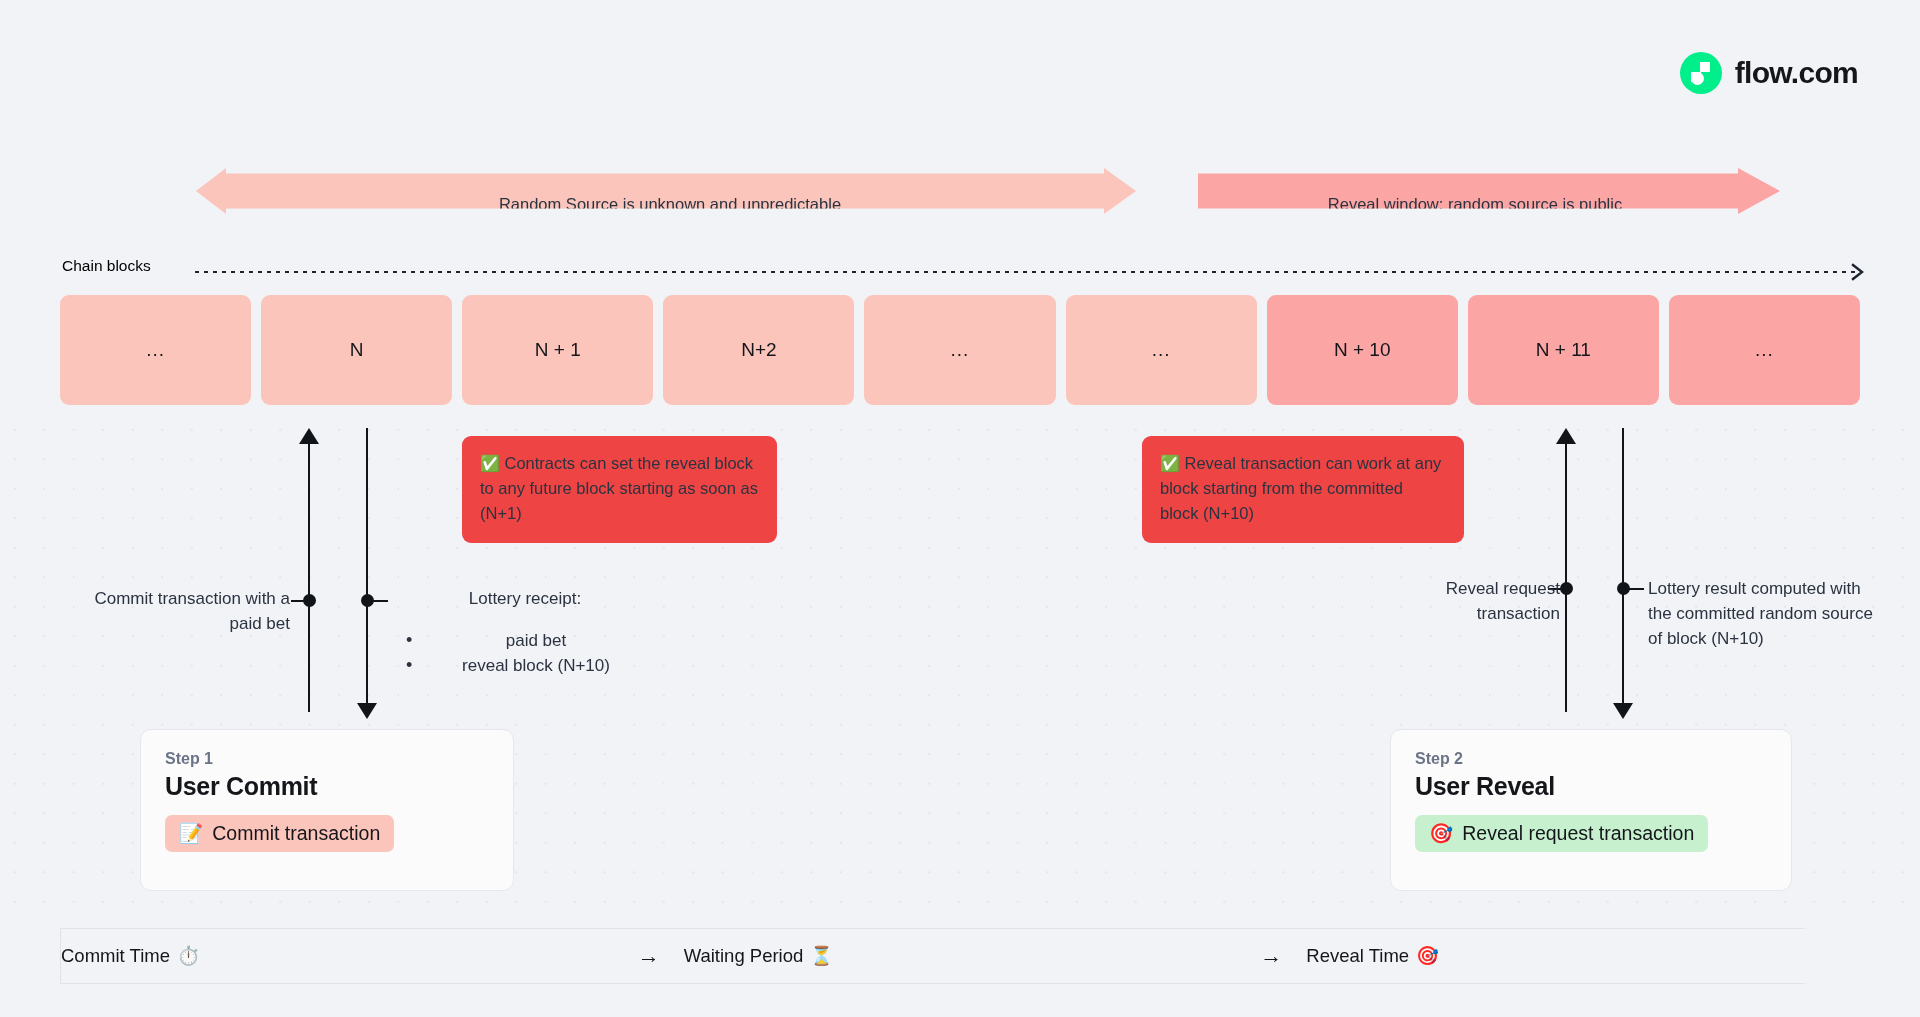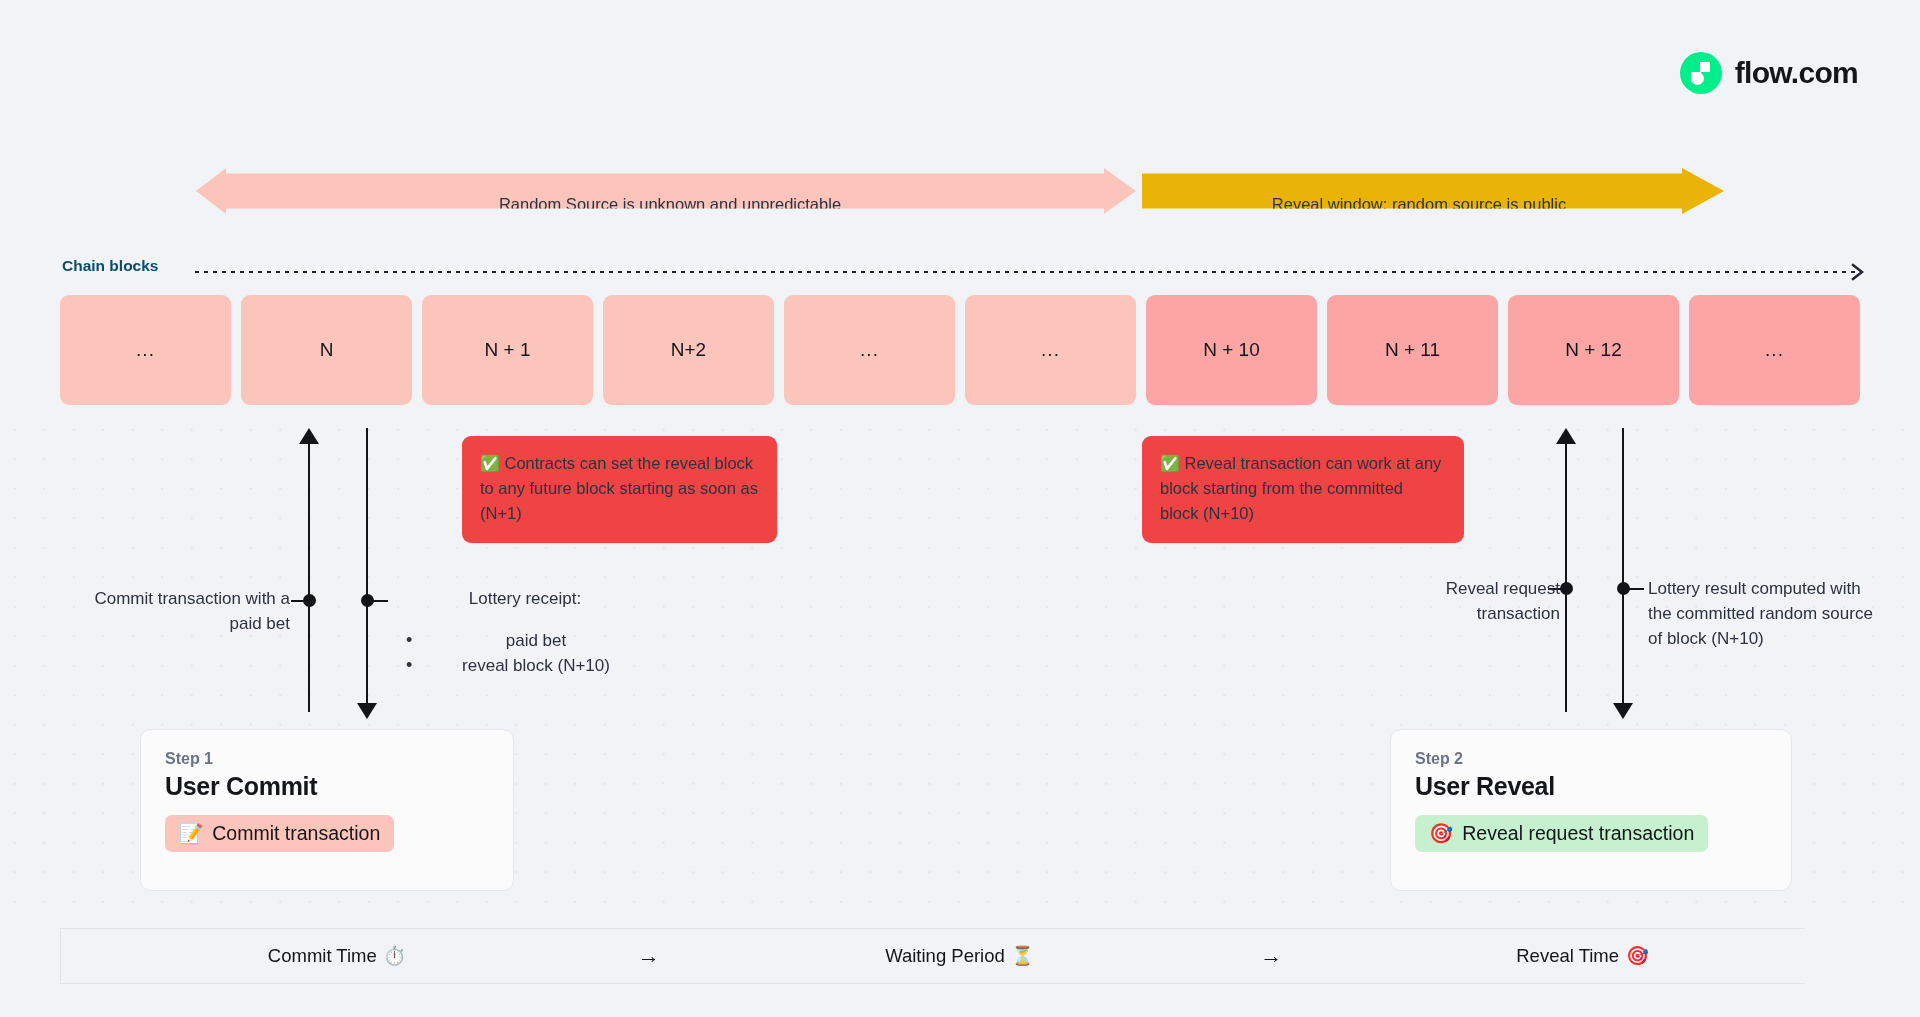--- a/index.html
+++ b/index.html
@@ -59,32 +59,32 @@
   #banner-unknown {
     left: 196px; top: 168px; width: 940px;
     background: #fbc5bc;
     clip-path: polygon(0 50%, 30px 0, 30px 12%, calc(100% - 32px) 12%,
                        calc(100% - 32px) 0, 100% 50%,
                        calc(100% - 32px) 100%, calc(100% - 32px) 88%,
                        30px 88%, 30px 100%);
   }
   #banner-unknown .lbl { transform: translateX(4px); }
   #banner-reveal {
-    left: 1142px; top: 168px; width: 582px;
-    background: #eab308;
+    left: 1198px; top: 168px; width: 582px;
+    background: #fca5a5;
     clip-path: polygon(0 12%, calc(100% - 42px) 12%, calc(100% - 42px) 0,
                        100% 50%, calc(100% - 42px) 100%,
                        calc(100% - 42px) 88%, 0 88%);
   }
   #banner-reveal .lbl { transform: translateX(-14px); }
 
   
   #chain-label {
     position: absolute; left: 62px; top: 257px;
-    font-size: 15.5px; font-weight: 700; color: #0c4a6e;
+    font-size: 15.5px; font-weight: 400; color: #000000;
   }
   #chain-line {
     position: absolute; left: 195px; top: 271px;
     width: 1665px; height: 2px;
     background-image: linear-gradient(to right, #1d2430 0 4px, transparent 4px 9px);
     background-size: 9px 2px;
   }
   #chain-arrow {
     position: absolute; left: 1851px; top: 263px;
     width: 14px; height: 18px;
@@ -177,21 +177,21 @@
     width: 1800px; height: 56px;
     background: #f1f3f7;
     border: 1px solid #dfe3ea;
     clip-path: polygon(0 0, calc(100% - 56px) 0, 100% 50%,
                        calc(100% - 56px) 100%, 0 100%);
     display: flex; align-items: center;
   }
   #timeline .seg {
     flex: 1; text-align: center;
     font-size: 18.5px; color: #14161a;
-    display: flex; align-items: center; justify-content: center; gap: 7px;
+    display: flex; align-items: center; gap: 7px;
   }
   #timeline .sep {
     width: 70px; display: flex; align-items: center; justify-content: center;
     font-size: 22px; color: #14161a;
   }
 </style>
 </head>
 <body>
 
 <div id="root">
@@ -238,23 +238,20 @@
         <span>...</span>
       </div>
       <div class="block pink dots">
         <span>...</span>
       </div>
       <div class="block green">
         <span>N + 10</span>
       </div>
       <div class="block green">
         <span>N + 11</span>
-      </div>
-      <div class="block green">
-        <span>N + 12</span>
       </div>
       <div class="block green dots">
         <span>...</span>
       </div>
     </div>
 
   <div class="vhead up" style="left:299px; top:428px;"></div>
   <div class="vline" style="left:308px; top:440px;  height:272px;"></div>
   <div class="hstub" style="left:291px; top:600px;  width:24px;"></div>
   <div class="vdot" style="left:303px; top:594px;"></div>

